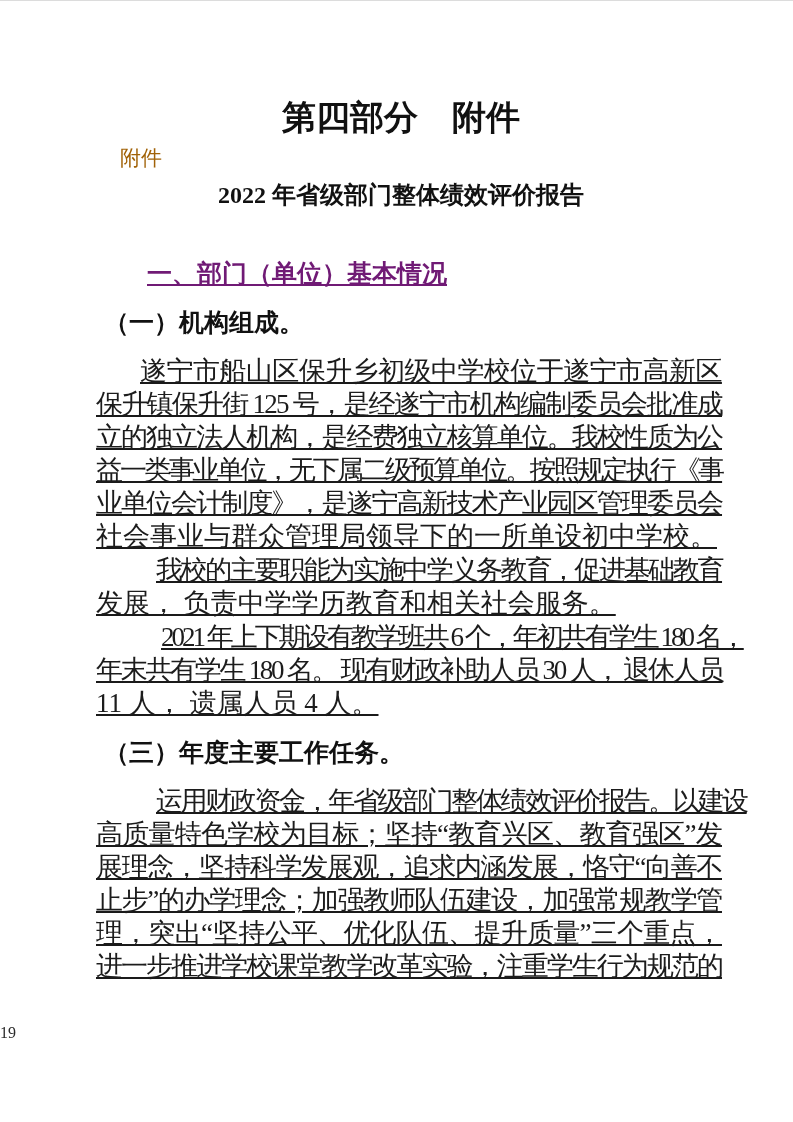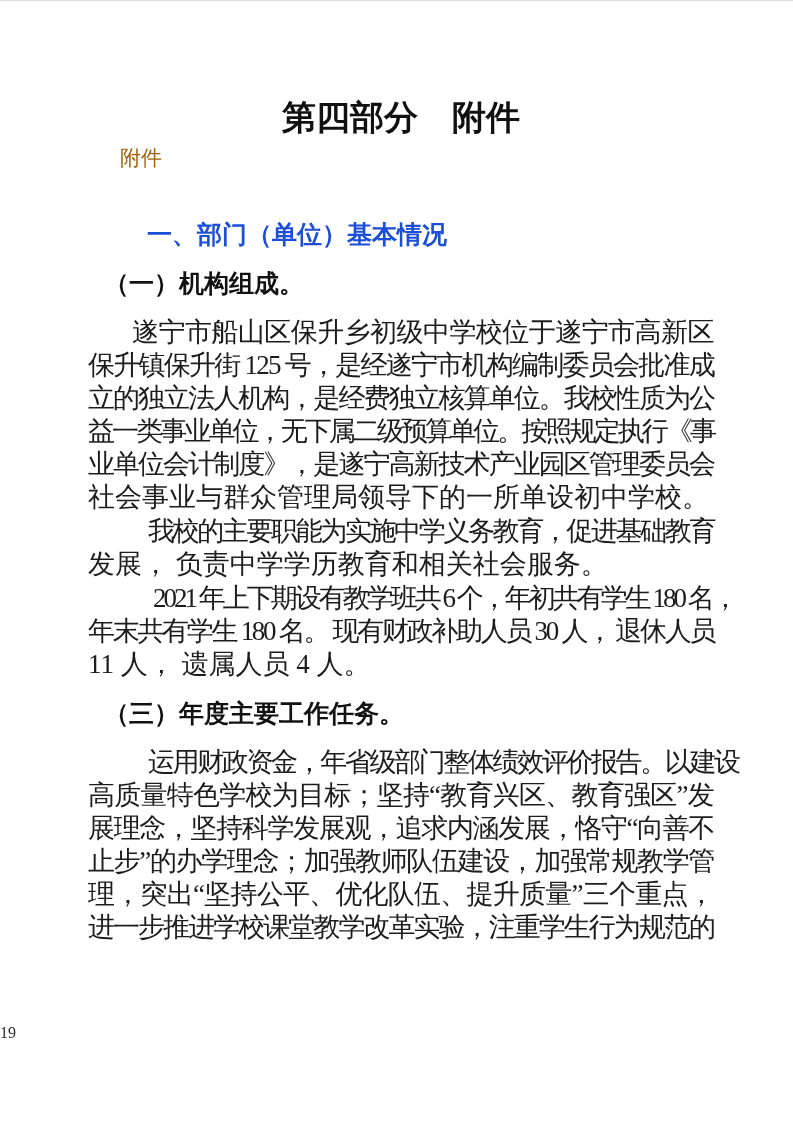--- a/index.html
+++ b/index.html
@@ -34,28 +34,29 @@
     margin-top:9px;
     font:700 24px/30px "Liberation Serif","DejaVu Serif",serif;
     text-align:center;
     color:#111;
   }
   .doc-body{ margin-top:0; }
   .h1{
     margin:47px 0 0 0;
     padding-left:59px;
     font:600 25px/33px "Liberation Sans","DejaVu Sans",sans-serif;
-    color:#1d4ed8;
+    color:#701a75;
+    text-decoration:underline;
   }
   .h2{
     margin:16px;
     font:700 25px/33px "Liberation Serif","DejaVu Serif",serif;
     color:#111;
   }
-  .para{ margin:1px 0 0 0; }
+  .para{ margin:1px 0 0 8px;text-decoration:underline; }
   .doc-body > :nth-child(3){ margin-top:10px; } 
   .doc-body > :nth-child(7){ margin-top:3px; }  
   .doc-body > :nth-child(8){ margin-top:5px; }  
   .line{
     font-size:27px; line-height:33px;
     white-space:pre;
     color:#1c1c1c;
   }
   .indent-sm{ padding-left:44px; }
   .indent-md{ padding-left:60px; }
@@ -67,20 +68,21 @@
     color:#2b2b2b;
   }
 </style>
 </head>
 <body>
 
 <div class="page">
   <div class="content">
     <div class="doc-title">第四部分　附件</div>
     <div class="attachment-label">附件</div>
+    <div class="report-title">2022 年省级部门整体绩效评价报告</div>
     <div class="doc-body">
         <div class="h1">一、部门（单位）基本情况</div>
         <div class="h2">（一）机构组成。</div>
         <div class="para">
           <div class="line indent-sm"><span style="letter-spacing: -0.55px;">遂宁市船山区保升乡初级中学校位于遂宁市高新区</span></div>
           <div class="line"><span style="letter-spacing: -1.75px;">保升镇保升街 125 号，是经遂宁市机构编制委员会批准成</span></div>
           <div class="line"><span style="letter-spacing: -1.96px;">立的独立法人机构，是经费独立核算单位。我校性质为公</span></div>
           <div class="line"><span style="letter-spacing: -2.92px; text-align: center;">益一类事业单位，无下属二级预算单位。按照规定执行《事</span></div>
           <div class="line"><span style="letter-spacing: -1.96px;">业单位会计制度》，是遂宁高新技术产业园区管理委员会</span></div>
           <div class="line natural"><span>社会事业与群众管理局领导下的一所单设初中学校。</span></div>

